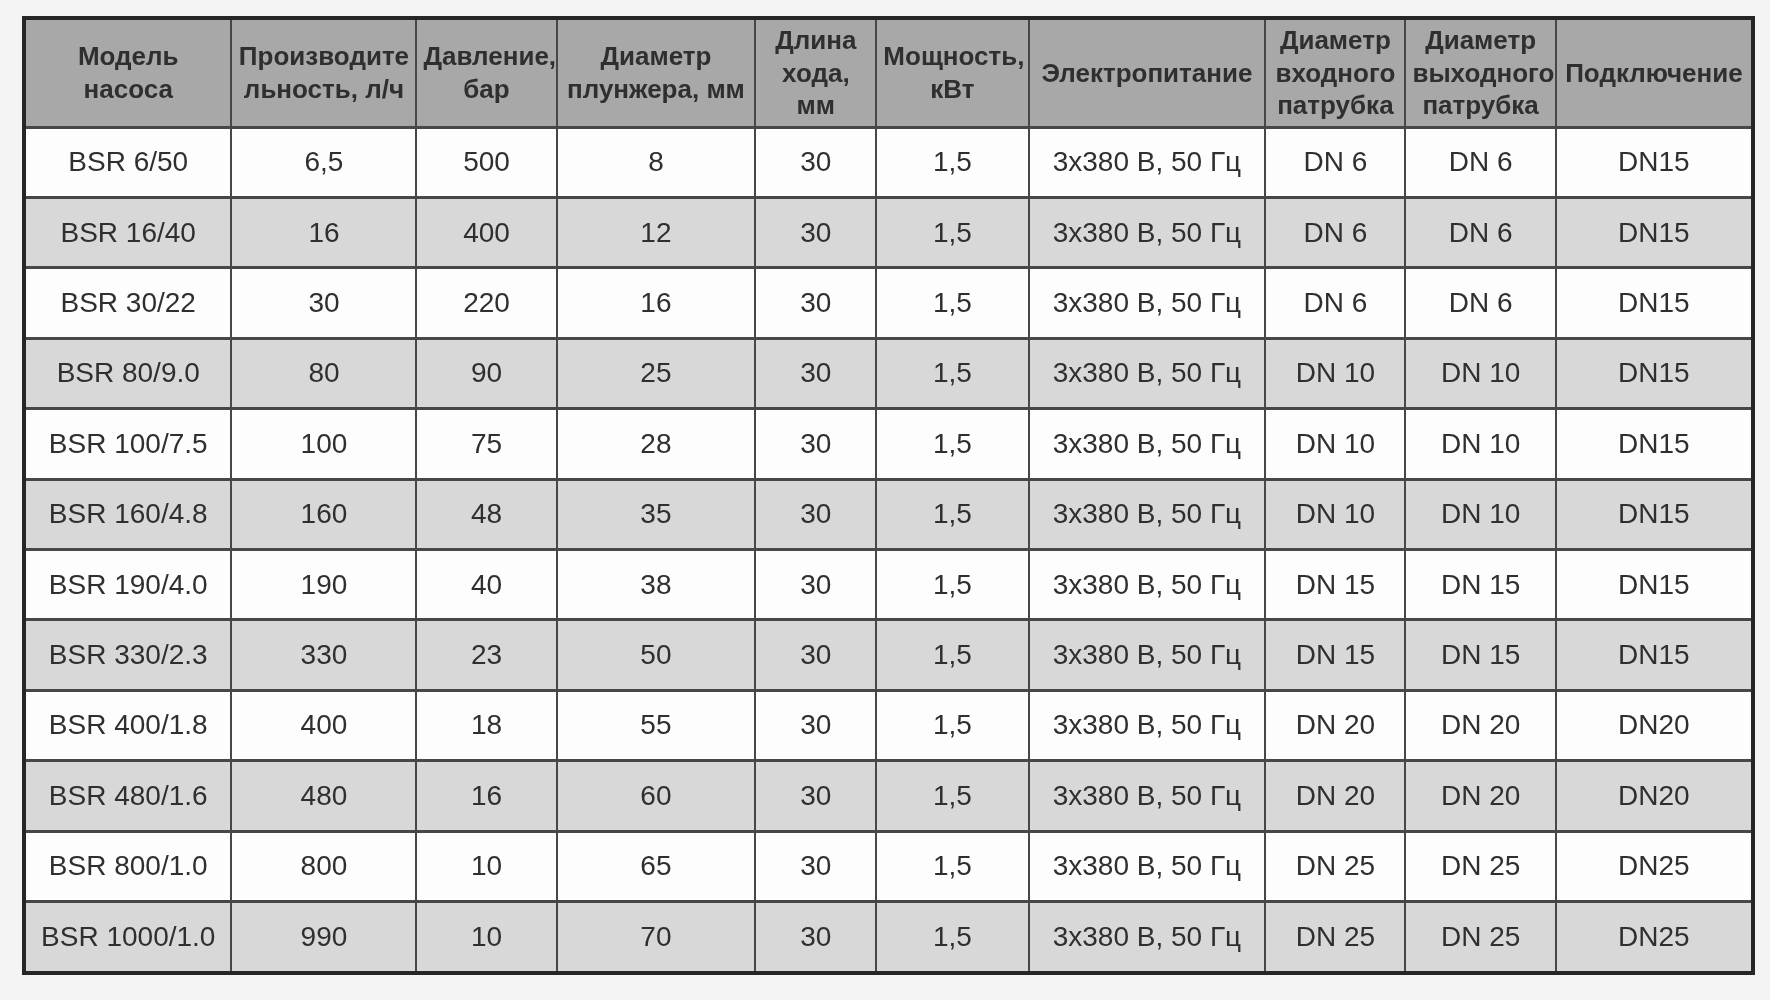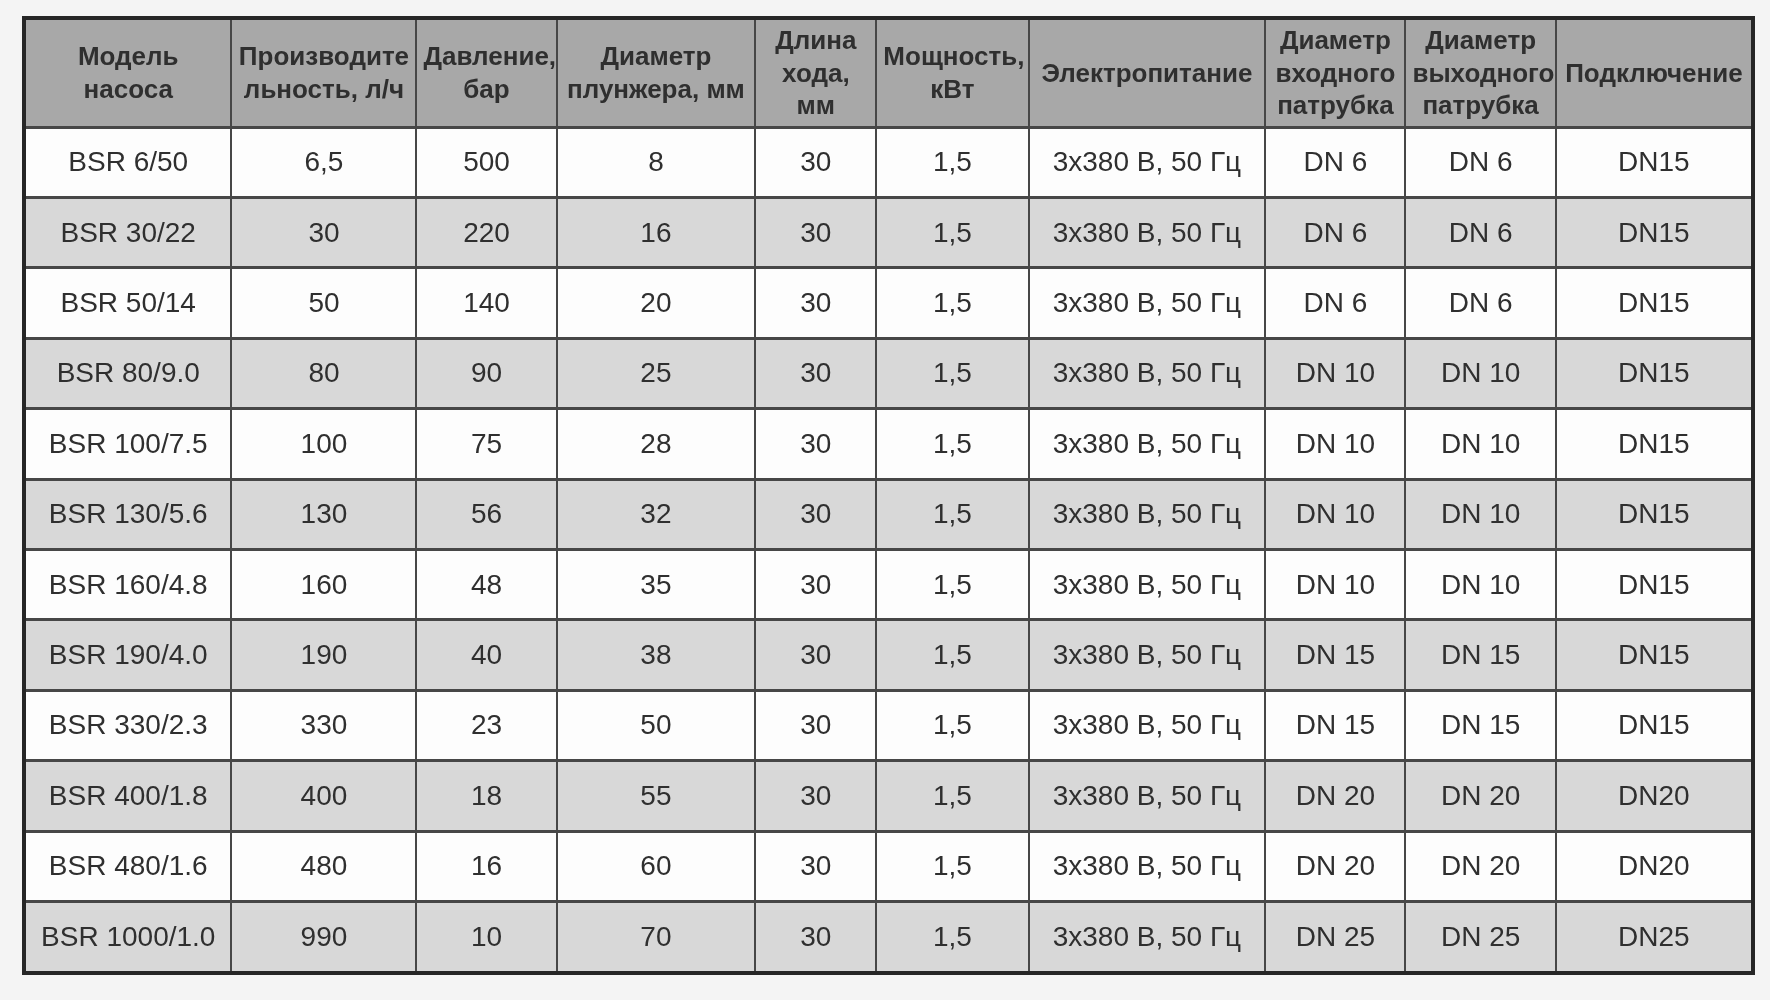--- a/index.html
+++ b/index.html
@@ -113,36 +113,36 @@
           <td>500</td>
           <td>8</td>
           <td>30</td>
           <td>1,5</td>
           <td>3x380 В, 50 Гц</td>
           <td>DN 6</td>
           <td>DN 6</td>
           <td>DN15</td>
         </tr>
         <tr>
+          <td>BSR 16/40</td>
+          <td>16</td>
+          <td>400</td>
+          <td>12</td>
+          <td>30</td>
+          <td>1,5</td>
+          <td>3x380 В, 50 Гц</td>
+          <td>DN 6</td>
+          <td>DN 6</td>
+          <td>DN15</td>
+        </tr>
+        <tr>
           <td>BSR 30/22</td>
           <td>30</td>
           <td>220</td>
           <td>16</td>
-          <td>30</td>
-          <td>1,5</td>
-          <td>3x380 В, 50 Гц</td>
-          <td>DN 6</td>
-          <td>DN 6</td>
-          <td>DN15</td>
-        </tr>
-        <tr>
-          <td>BSR 50/14</td>
-          <td>50</td>
-          <td>140</td>
-          <td>20</td>
           <td>30</td>
           <td>1,5</td>
           <td>3x380 В, 50 Гц</td>
           <td>DN 6</td>
           <td>DN 6</td>
           <td>DN15</td>
         </tr>
         <tr>
           <td>BSR 80/9.0</td>
           <td>80</td>
@@ -161,32 +161,20 @@
           <td>75</td>
           <td>28</td>
           <td>30</td>
           <td>1,5</td>
           <td>3x380 В, 50 Гц</td>
           <td>DN 10</td>
           <td>DN 10</td>
           <td>DN15</td>
         </tr>
         <tr>
-          <td>BSR 130/5.6</td>
-          <td>130</td>
-          <td>56</td>
-          <td>32</td>
-          <td>30</td>
-          <td>1,5</td>
-          <td>3x380 В, 50 Гц</td>
-          <td>DN 10</td>
-          <td>DN 10</td>
-          <td>DN15</td>
-        </tr>
-        <tr>
           <td>BSR 160/4.8</td>
           <td>160</td>
           <td>48</td>
           <td>35</td>
           <td>30</td>
           <td>1,5</td>
           <td>3x380 В, 50 Гц</td>
           <td>DN 10</td>
           <td>DN 10</td>
           <td>DN15</td>
@@ -231,20 +219,32 @@
           <td>BSR 480/1.6</td>
           <td>480</td>
           <td>16</td>
           <td>60</td>
           <td>30</td>
           <td>1,5</td>
           <td>3x380 В, 50 Гц</td>
           <td>DN 20</td>
           <td>DN 20</td>
           <td>DN20</td>
+        </tr>
+        <tr>
+          <td>BSR 800/1.0</td>
+          <td>800</td>
+          <td>10</td>
+          <td>65</td>
+          <td>30</td>
+          <td>1,5</td>
+          <td>3x380 В, 50 Гц</td>
+          <td>DN 25</td>
+          <td>DN 25</td>
+          <td>DN25</td>
         </tr>
         <tr>
           <td>BSR 1000/1.0</td>
           <td>990</td>
           <td>10</td>
           <td>70</td>
           <td>30</td>
           <td>1,5</td>
           <td>3x380 В, 50 Гц</td>
           <td>DN 25</td>

